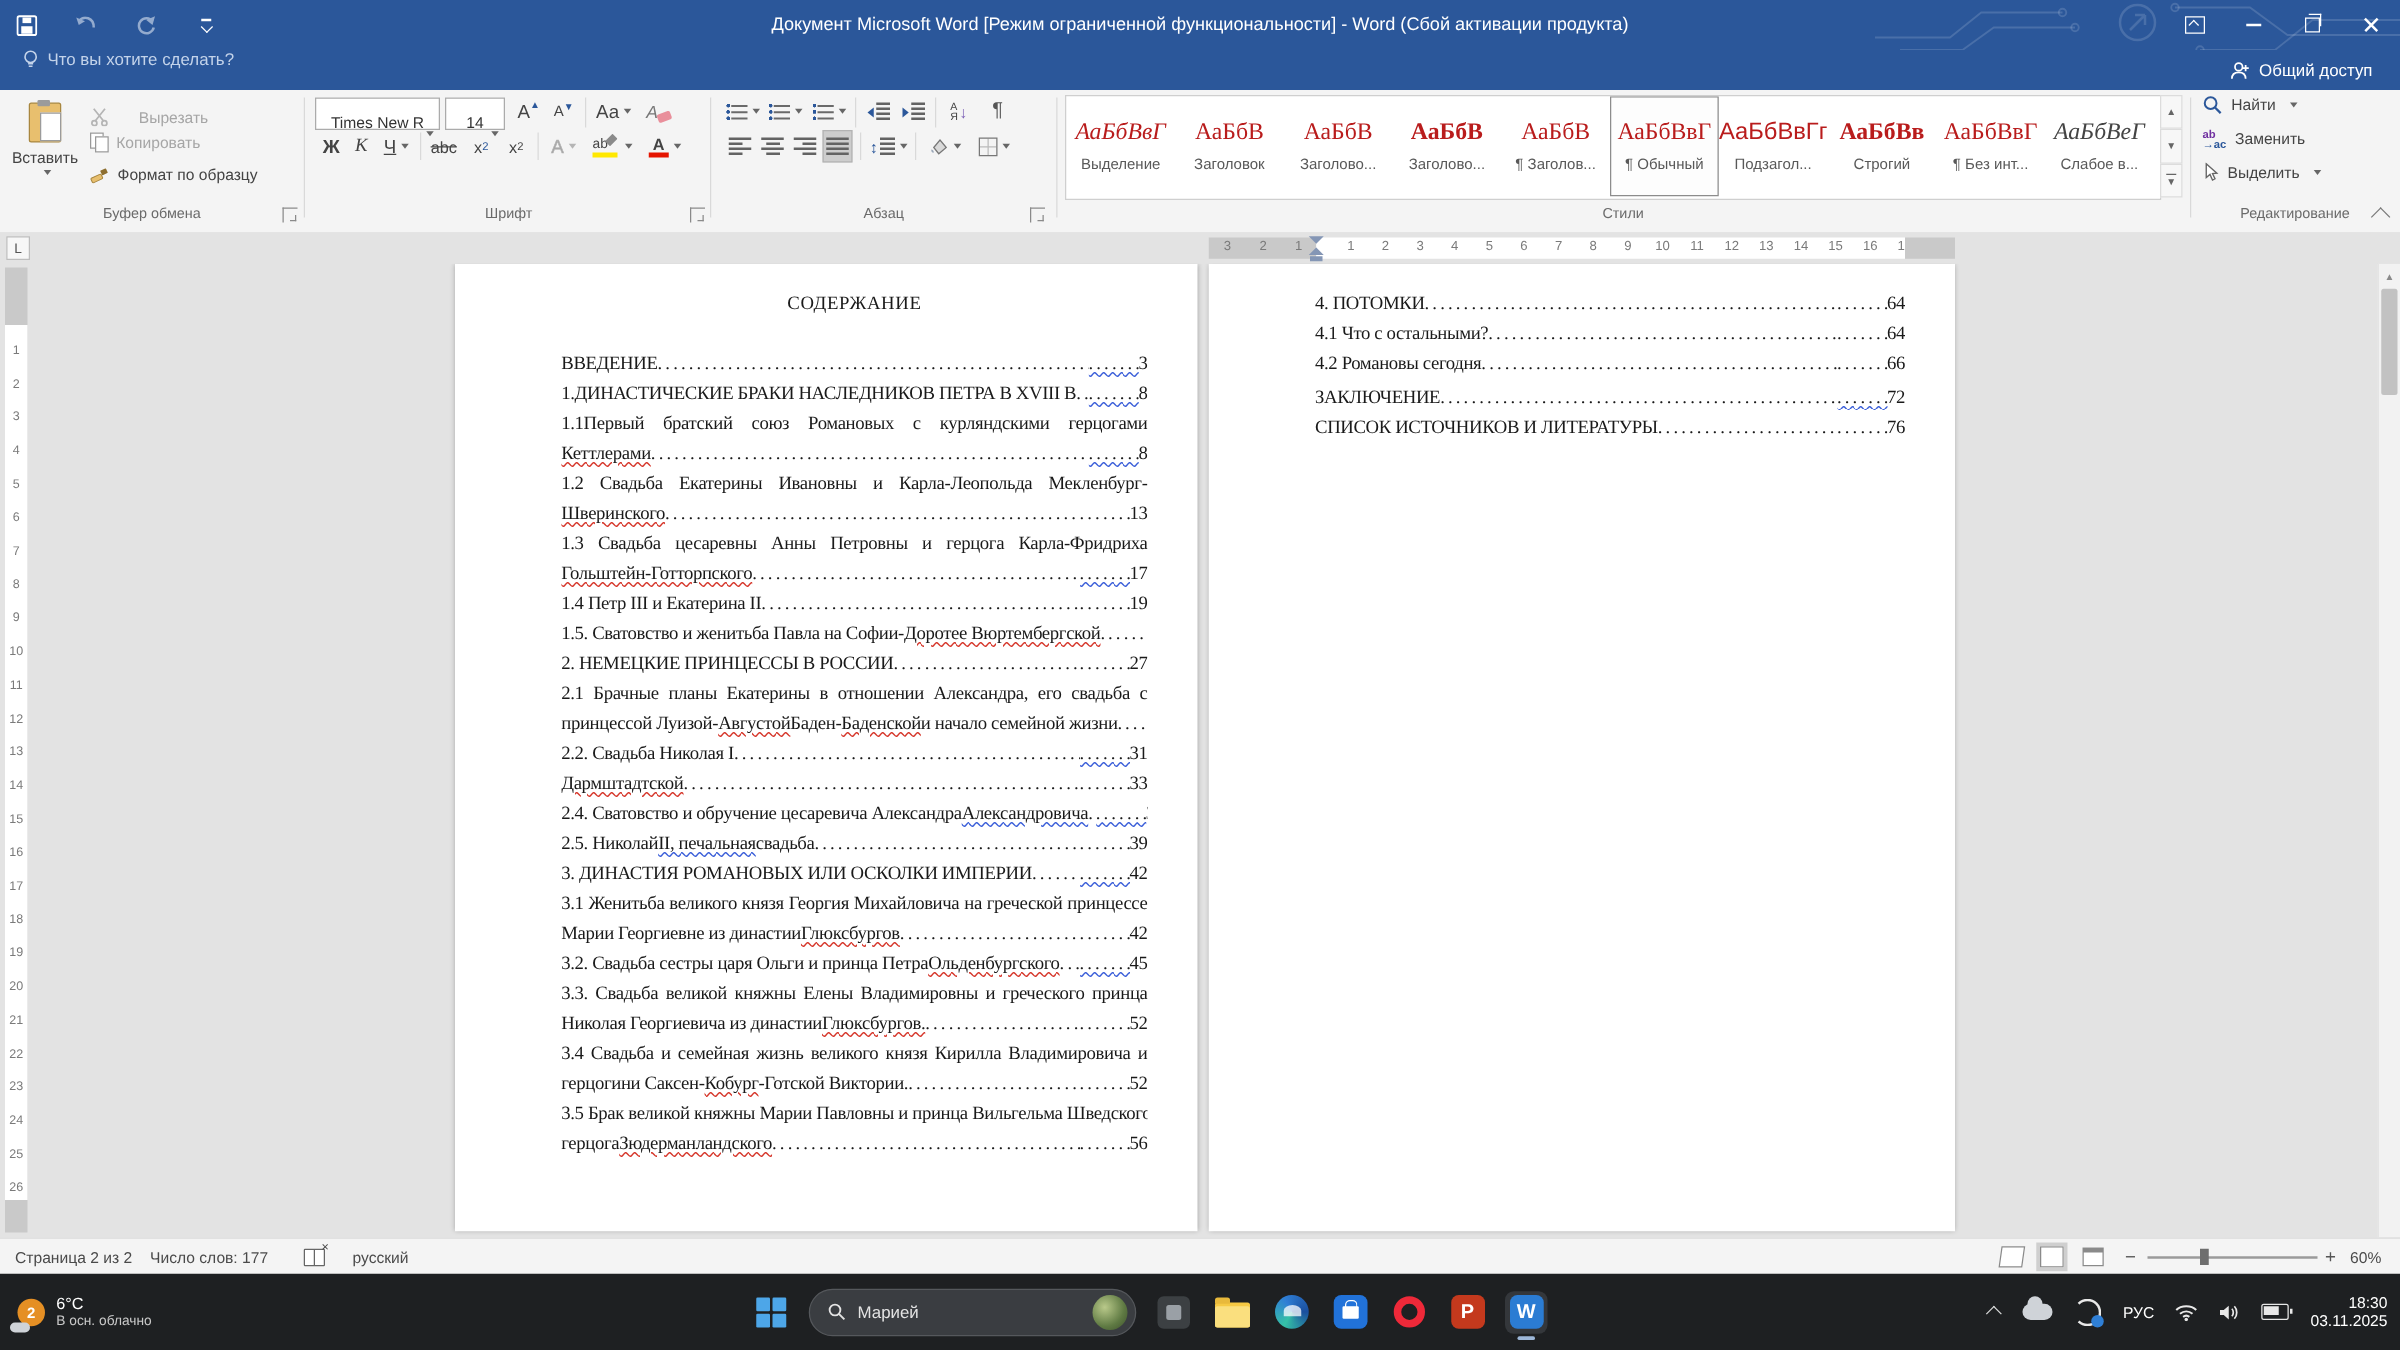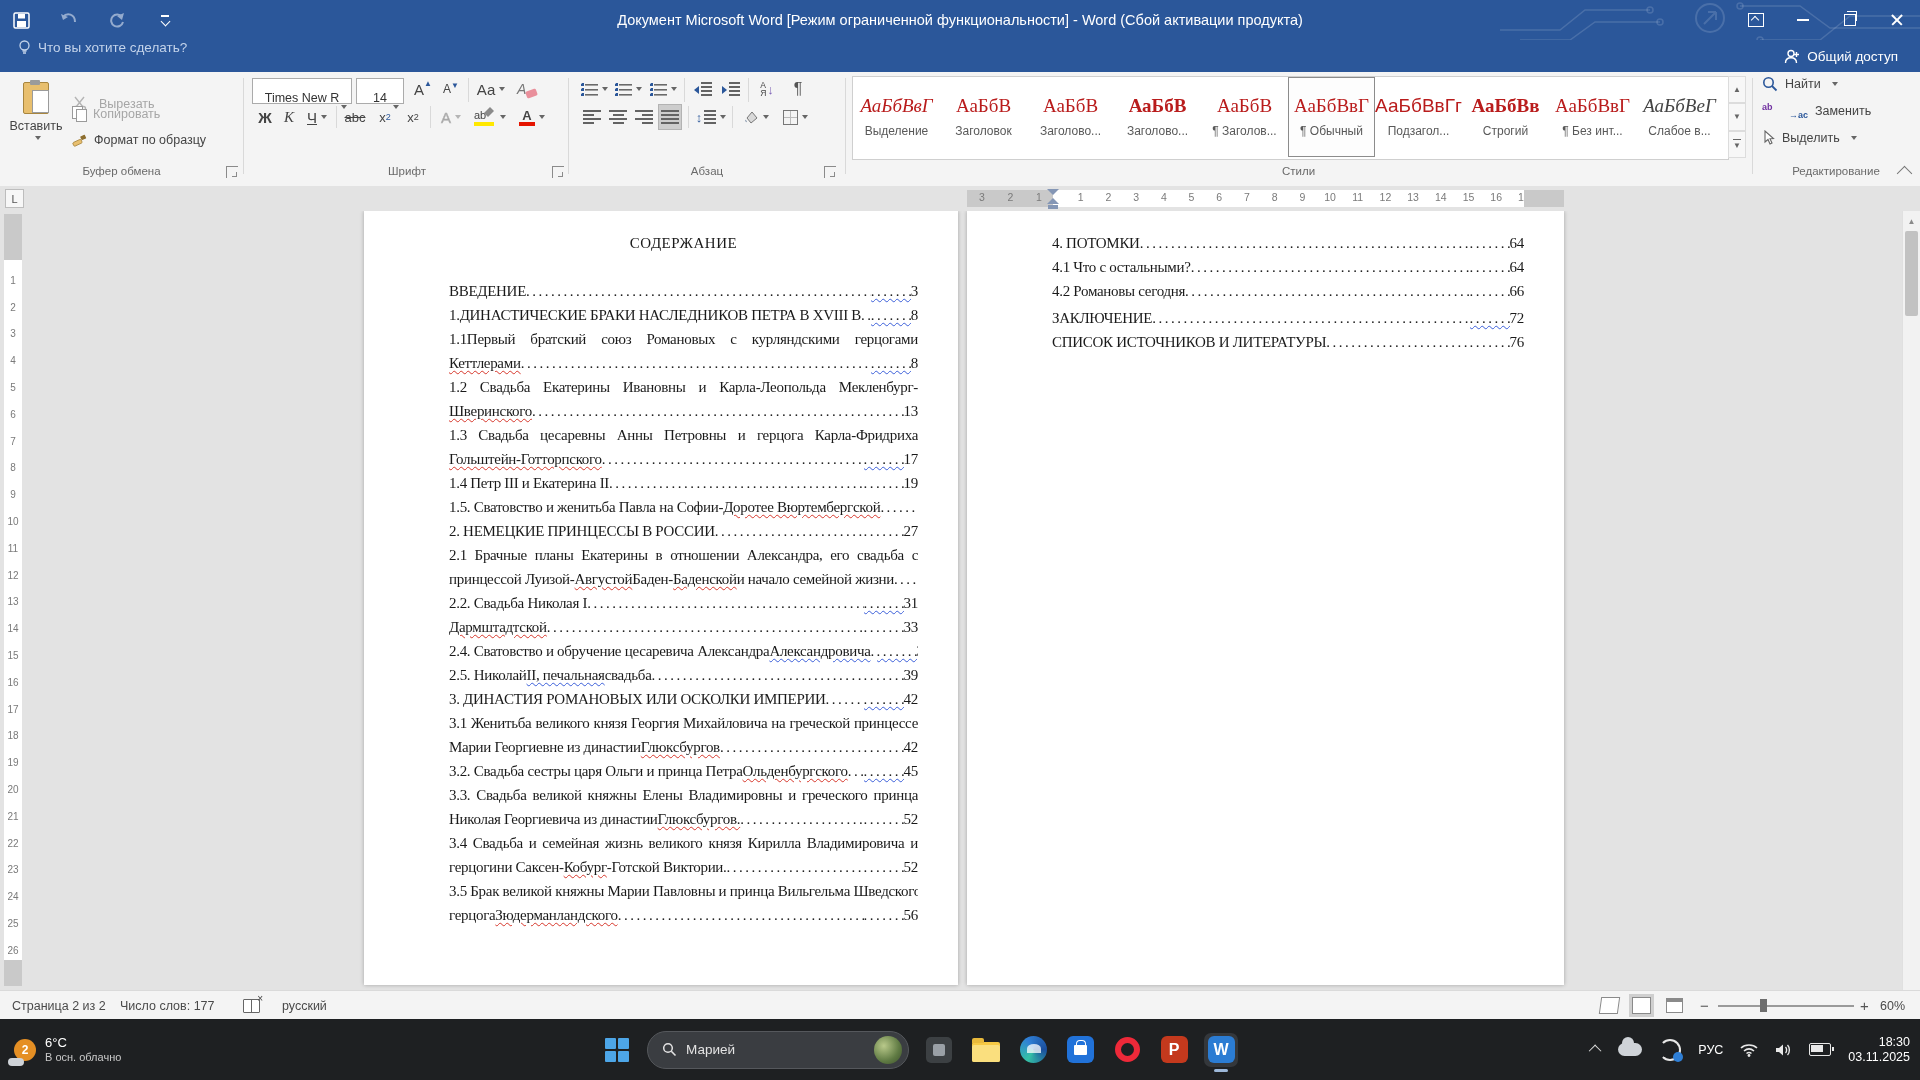--- a/index.html
+++ b/index.html
@@ -231,21 +231,21 @@
   </div>
 </nav>
 
 <section id="ribbon">
 
   <div id="paste-btn">
     <span class="clipboard"></span>
     <span class="small-label" style="margin-top:5px;">Вставить</span>
     <span class="ddarrow" style="margin-top:3px;"></span>
   </div>
-  <div class="rbtn disabled" style="left:72px;top:24px;gap:12px;justify-content:flex-start;width:165px;">
+  <div class="rbtn disabled" style="left:72px;top:14px;gap:24px;justify-content:flex-start;width:165px;">
     <svg width="15" height="15" viewBox="0 0 15 15">
         <path d="M3 1 L11 11 M12 1 L4 11" stroke="#9a9a9a" stroke-width="1.4" fill="none"></path>
         <circle cx="3.5" cy="12.5" r="2" fill="none" stroke="#9a9a9a" stroke-width="1.4"></circle>
         <circle cx="11.5" cy="12.5" r="2" fill="none" stroke="#9a9a9a" stroke-width="1.4"></circle>
       </svg>
     <span class="small-label">Вырезать</span>
   </div>
   <div class="rbtn disabled" style="left:72px;top:34px;gap:7px;justify-content:flex-start;width:165px;">
     <span style="position:relative;width:14px;height:15px;">
         <span style="position:absolute;left:0;top:0;width:9px;height:11px;border:1.2px solid #9a9a9a;background:#fff;"></span>
@@ -465,21 +465,21 @@
     <svg width="16" height="16" viewBox="0 0 16 16">
         <circle cx="6.5" cy="6.5" r="4.7" fill="none" stroke="#2b579a" stroke-width="1.6"></circle>
         <path d="M10 10 L14.5 14.5" stroke="#2b579a" stroke-width="1.8"></path>
       </svg>
     <span class="small-label">Найти</span>
       <span class="ddarrow"></span>
   </div>
   <div class="rbtn" style="left:1762px;top:31px;gap:7px;justify-content:flex-start;width:140px;">
     <span style="display:flex;flex-direction:column;font-size:9px;line-height:8px;font-weight:bold;">
         <span style="color:#7030a0;">ab</span>
-        <span style="color:#2b579a;margin-left:27px;">→ac</span>
+        <span style="color:#2b579a;">→ac</span>
       </span>
     <span class="small-label">Заменить</span>
   </div>
   <div class="rbtn" style="left:1762px;top:58px;gap:7px;justify-content:flex-start;width:140px;">
     <svg width="13" height="15" viewBox="0 0 13 15">
         <path d="M3 1 L3 12 L6 9.5 L8 14 L10 13 L8 8.8 L11.5 8.5 Z" fill="#fff" stroke="#666" stroke-width="1.1"></path>
       </svg>
     <span class="small-label">Выделить</span>
       <span class="ddarrow"></span>
   </div>

